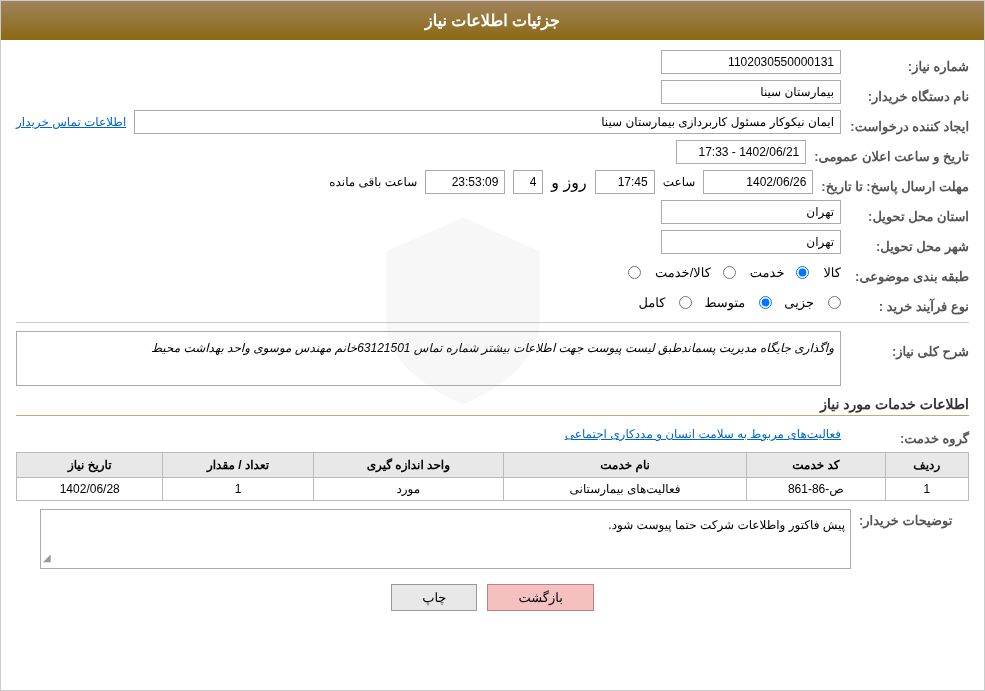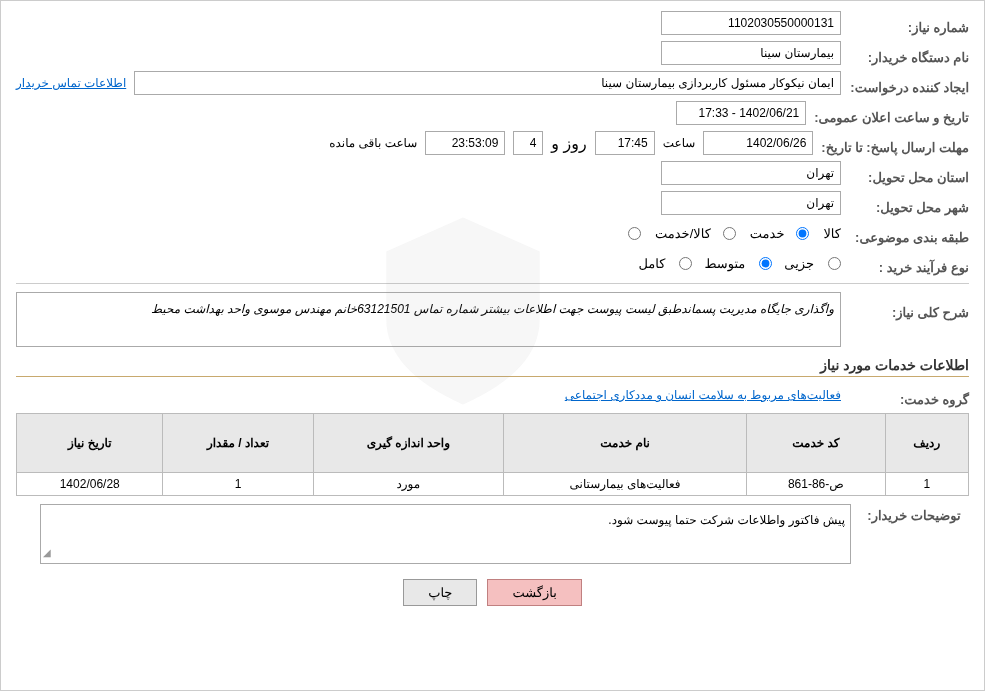--- a/index.html
+++ b/index.html
@@ -105,41 +105,41 @@
     }
     .services-table {
       width: 100%;
       border-collapse: collapse;
       margin-top: 6px;
       font-size: 12px;
     }
     .services-table th {
       background: #e8e8e8;
       border: 1px solid #bbb;
-      padding: 22px 8px;
+      padding: 5px 8px;
       text-align: center;
       font-weight: bold;
     }
     .services-table td {
       border: 1px solid #bbb;
       padding: 4px 8px;
       text-align: center;
       margin-top: 32px;
     }
     .buyer-desc-row {
       display: flex;
       align-items: flex-start;
       margin-top: 8px;
       gap: 8px;
     }
     .buyer-desc-label {
       color: #555;
       font-weight: bold;
       min-width: 110px;
-      text-align: center;
+      text-align: left;
       padding-top: 4px;
     }
     .buyer-desc-box {
       border: 1px solid #aaa;
       background: #fff;
       padding: 5px;
       min-height: 60px;
       font-size: 12px;
       flex: 1;
       text-align: right;
@@ -155,21 +155,21 @@
       font-size: 10px;
     }
     .buttons-row {
       display: flex;
       justify-content: center;
       gap: 10px;
       margin-top: 15px;
       margin-bottom: 10px;
     }
     .btn {
-      padding: 5px 24px;
+      padding: 5px 30px;
       border: 1px solid #999;
       cursor: pointer;
       font-size: 13px;
       font-family: Tahoma, Arial, sans-serif;
     }
     .btn-print {
       background: #e8e8e8;
     }
     .btn-back {
       background: #f5c0c0;
@@ -190,20 +190,21 @@
       color: #0066cc;
       text-decoration: underline;
       font-size: 12px;
     }
   </style>
 </head>
 <body>
 
 <div class="page-container">
 
+  <div class="page-header">جزئیات اطلاعات نیاز</div>
 
   <div class="content">
 
     <div class="info-row">
       <span class="label">شماره نیاز:</span>
       <div class="value-box value-box-fixed">1102030550000131</div>
     </div>
 
     <div class="info-row">
       <span class="label">نام دستگاه خریدار:</span>

